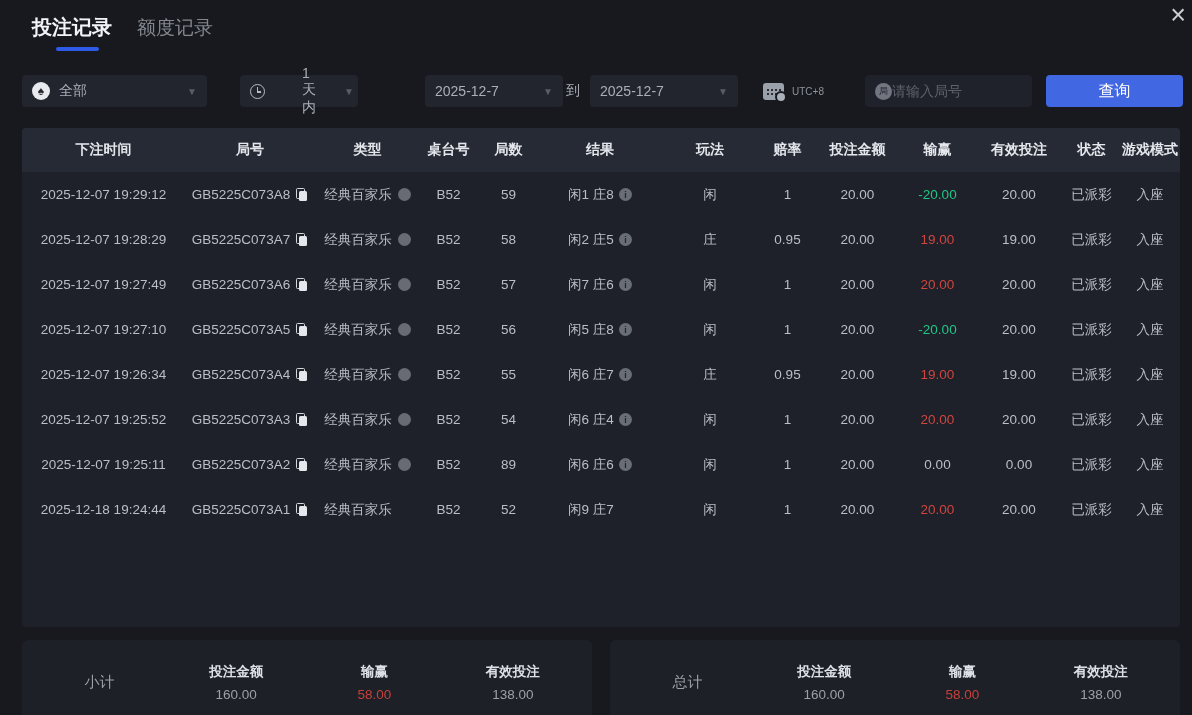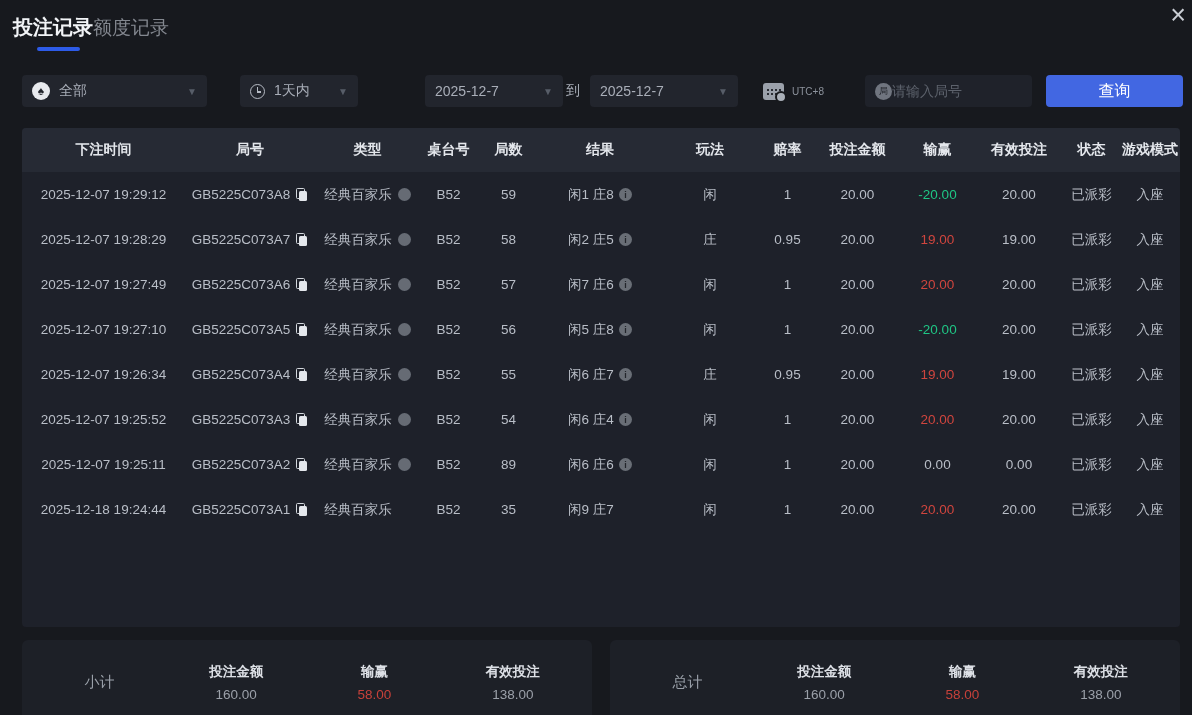--- a/index.html
+++ b/index.html
@@ -12,39 +12,39 @@
   }
 
   
   .close-btn{
     position:absolute; top:2px; right:6px;
     font-size:27px; line-height:1; color:#c9cdd4; cursor:pointer;
     font-weight:300;
   }
 
   
-  .tabs{ position:absolute; left:13px; top:14px; display:flex; align-items:baseline;}
+  .tabs{ position:absolute; left:32px; top:14px; display:flex; gap:25px; align-items:baseline;}
   .tab{ position:relative; cursor:pointer; padding-bottom:10px;}
   .tab.active .tab-label{ color:#f2f4f7; font-weight:bold; font-size:20px;}
   .tab .tab-label{ color:#83878f; font-size:19px; }
   .tab.active::after{
     content:""; position:absolute; left:24px; bottom:0; width:43px; height:4px;
     border-radius:2px; background:#2d5be8;
   }
 
   
   .filter-bar{ position:absolute; left:0; top:75px; width:1192px; height:32px; }
   .f-item{ position:absolute; top:0; height:32px; display:flex; align-items:center; }
   .dropdown{
     background:#22252d; border-radius:4px; padding:0 10px; cursor:pointer;
     font-size:14px; color:#a9aeb8;
   }
   .dropdown .chev{ margin-left:auto; color:#575d68; font-size:10px; }
   .dd-type   { left:22px;  width:185px; }
-  .dd-time   { left:240px; width:118px; }
+  .dd-time   { left:240px; width:118px;gap:28px; }
   .dd-from   { left:425px; width:138px; }
   .to-label  { left:566px; color:#a9aeb8; font-size:14px; }
   .dd-to     { left:590px; width:148px; }
   .tz-group  { left:763px; gap:8px; color:#8d939d; font-size:10px;}
   .round-inp { left:865px; width:167px; background:#1f222a; border-radius:4px; padding:0 10px; }
   .round-inp input{
     background:transparent; border:none; outline:none; width:110px; 
     font-size:14px; color:#c4b5fd; font-family:inherit;
   }
   .round-inp input::placeholder{ color:#5d626c; }
@@ -345,21 +345,21 @@
     <div class="td c0">2025-12-18 19:24:44</div>
     <div class="td c1">
       <span>GB5225C073A1</span>
       <span class="copy-icon"></span>
     </div>
     <div class="td c2">
       <span>经典百家乐</span>
       <span class="circle-badge hidden"></span>
     </div>
     <div class="td c3">B52</div>
-    <div class="td c4">35</div>
+    <div class="td c4">52</div>
     <div class="td c5">
       <span>闲9 庄7</span>
       <span class="info-icon hidden">i</span>
     </div>
     <div class="td c6">闲</div>
     <div class="td c7">1</div>
     <div class="td c8">20.00</div>
     <div class="td c9 wl-red">20.00</div>
     <div class="td c10">20.00</div>
     <div class="td c11">已派彩</div>

